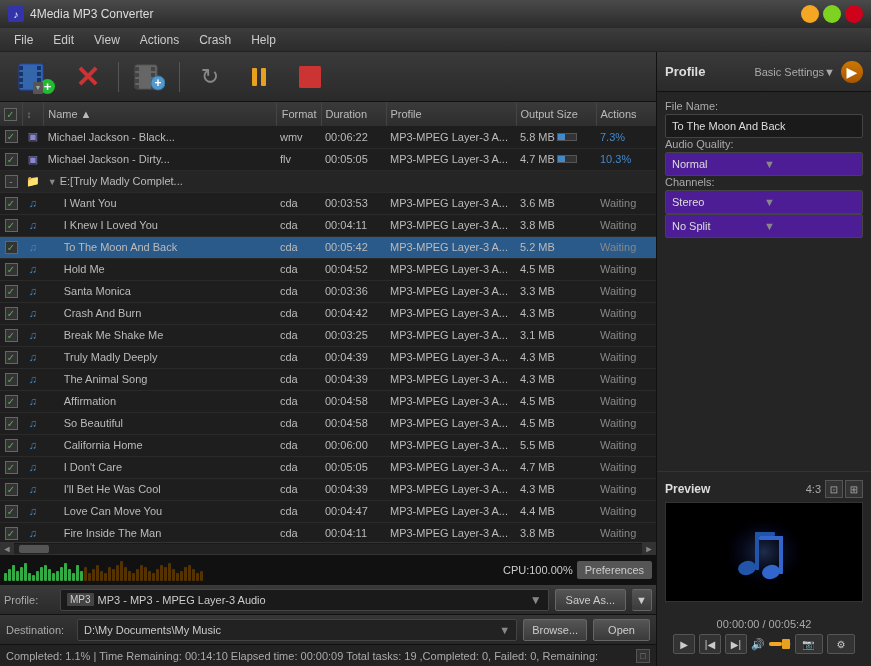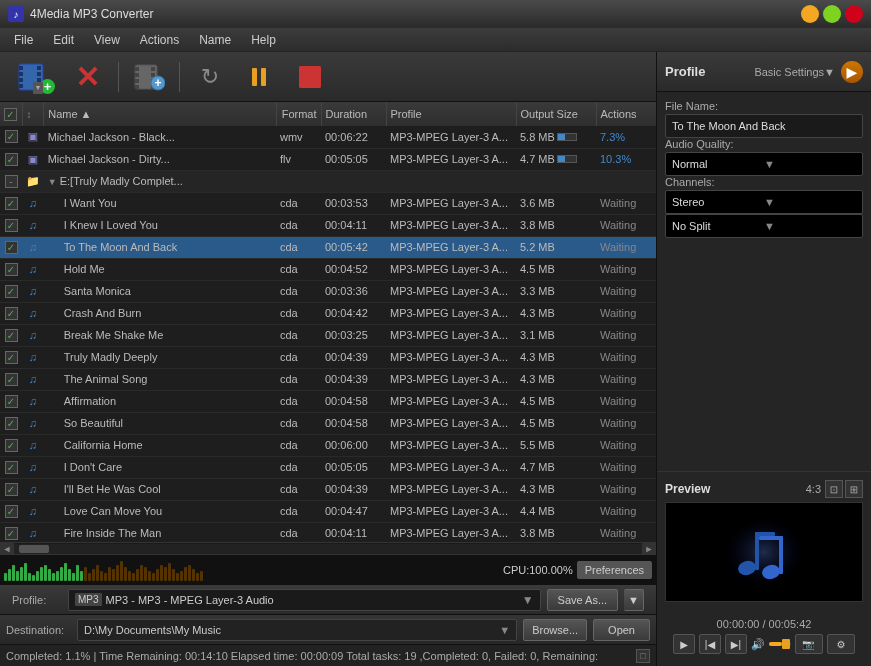--- a/index.html
+++ b/index.html
@@ -53,21 +53,21 @@
 
     
     #waveform-bar { height: 30px; background: #111; display: flex; align-items: center; padding: 0 4px; gap: 4px; border-top: 1px solid #333; }
     #waveform { flex: 1; height: 22px; display: flex; align-items: flex-end; overflow: hidden; }
     .wave-bar { width: 3px; margin-right: 1px; background: #553300; border-radius: 1px; }
     .wave-bar.active { background: #33aa44; }
     #cpu-label { color: #ccc; font-size: 11px; }
     #prefs-btn { background: #555; border: none; color: #ccc; padding: 3px 8px; cursor: pointer; border-radius: 2px; font-size: 11px; }
 
     
-    #profile-bar { height: 30px; background: linear-gradient(to bottom, #3a3a3a, #2a2a2a); display: flex; align-items: center; padding: 0 12px; gap: 6px; border-top: 1px solid #111; }
+    #profile-bar { height: 30px; background: linear-gradient(to bottom, #3a3a3a, #2a2a2a); display: flex; align-items: center; padding: 0 4px; gap: 6px; border-top: 1px solid #111; }
     #profile-label { color: #aaa; font-size: 11px; width: 50px; }
     .bar-dropdown-arrow { color: #888; margin-left: auto; }
     #saveas-btn { background: linear-gradient(to bottom, #555, #3a3a3a); border: 1px solid #666; color: #ccc; padding: 2px 10px; border-radius: 2px; cursor: pointer; font-size: 11px; height: 22px; }
     #saveas-arrow { background: linear-gradient(to bottom, #555, #3a3a3a); border: 1px solid #666; color: #ccc; padding: 2px 4px; border-radius: 2px; cursor: pointer; font-size: 11px; height: 22px; border-left: none; }
 
     
     #dest-bar { height: 30px; background: linear-gradient(to bottom, #353535, #272727); display: flex; align-items: center; padding: 0 6px; gap: 6px; border-top: 1px solid #111; }
     #dest-label { color: #aaa; font-size: 11px; width: 65px; }
     #dest-path { flex: 1; height: 22px; background: #222; border: 1px solid #444; border-radius: 2px; display: flex; align-items: center; padding: 0 6px; color: #ccc; font-size: 11px; }
     #browse-btn { background: linear-gradient(to bottom, #555, #3a3a3a); border: 1px solid #666; color: #ccc; padding: 2px 8px; border-radius: 2px; cursor: pointer; font-size: 11px; height: 22px; }
@@ -83,21 +83,21 @@
     
     #profile-header { background: linear-gradient(to bottom, #3a3a3a, #2a2a2a); height: 40px; display: flex; align-items: center; padding: 0 8px; border-bottom: 1px solid #111; }
     #profile-title { font-size: 13px; color: #ddd; font-weight: bold; flex: 1; }
     #basic-settings { font-size: 11px; color: #aaa; cursor: pointer; }
     #next-btn { width: 22px; height: 22px; background: linear-gradient(to bottom, #cc7700, #aa5500); border: none; border-radius: 11px; color: white; font-size: 14px; cursor: pointer; display: flex; align-items: center; justify-content: center; margin-left: 6px; }
 
     
     #settings-form { padding: 8px; flex: 1; display: flex; flex-direction: column; }
     .form-label { color: #aaa; font-size: 11px; margin-bottom: 2px; }
     .form-input { width: 100%; height: 24px; background: #1a1a1a; border: 1px solid #444; border-radius: 2px; color: #ddd; font-size: 11px; padding: 0 6px; }
-    .form-select { width: 100%; height: 24px; background: #000000; border: 1px solid #444; border-radius: 2px; color: #ddd; font-size: 11px; padding: 0 6px; display: flex; align-items: center; justify-content: space-between; cursor: pointer; }
+    .form-select { width: 100%; height: 24px; background: #4c1d95; border: 1px solid #444; border-radius: 2px; color: #ddd; font-size: 11px; padding: 0 6px; display: flex; align-items: center; justify-content: space-between; cursor: pointer; }
     .form-select span { flex: 1; }
     .select-arrow { color: #888; }
 
     
     #preview-section { padding: 8px; border-top: 1px solid #333; }
     #preview-header { display: flex; align-items: center; margin-bottom: 4px; }
     #preview-label { color: #ddd; font-size: 12px; font-weight: bold; flex: 1; }
     #preview-ratio { font-size: 11px; color: #aaa; }
     #preview-expand { width: 18px; height: 18px; border: 1px solid #555; background: #333; color: #aaa; font-size: 10px; cursor: pointer; display: flex; align-items: center; justify-content: center; margin-left: 4px; }
     #preview-video { width: 100%; height: 100px; background: #000; display: flex; align-items: center; justify-content: center; border: 1px solid #333; position: relative; overflow: hidden; }
@@ -139,21 +139,21 @@
     <button class="win-btn max"></button>
     <button class="win-btn close"></button>
   </div>
 </div>
 
 <div id="menubar">
   <span class="menu-item">File</span>
   <span class="menu-item">Edit</span>
   <span class="menu-item">View</span>
   <span class="menu-item">Actions</span>
-  <span class="menu-item">Name</span>
+  <span class="menu-item">Crash</span>
   <span class="menu-item">Help</span>
 </div>
 
 <div id="main">
   <div id="left-panel">
 
     <div id="toolbar">
       <button class="toolbar-btn" style="width:52px;">
         <div style="position:relative; display:flex; align-items:center; justify-content:center;">
           <svg width="34" height="30" viewBox="0 0 34 30">

